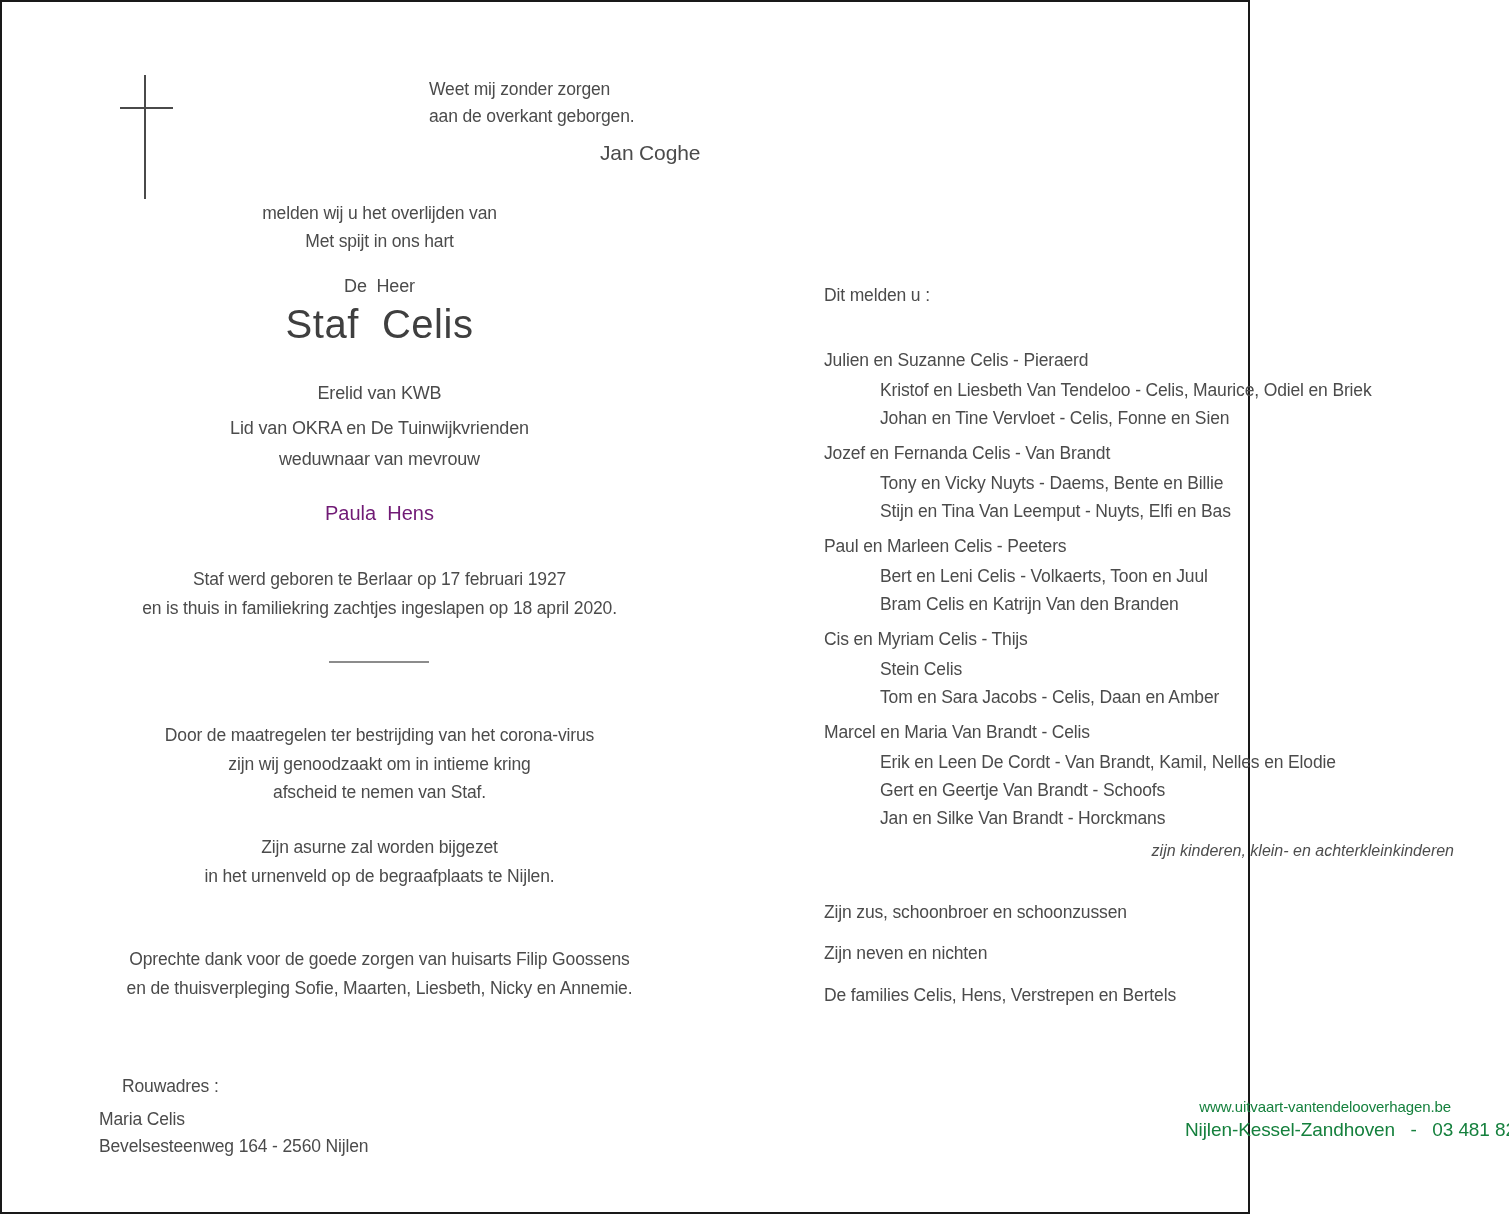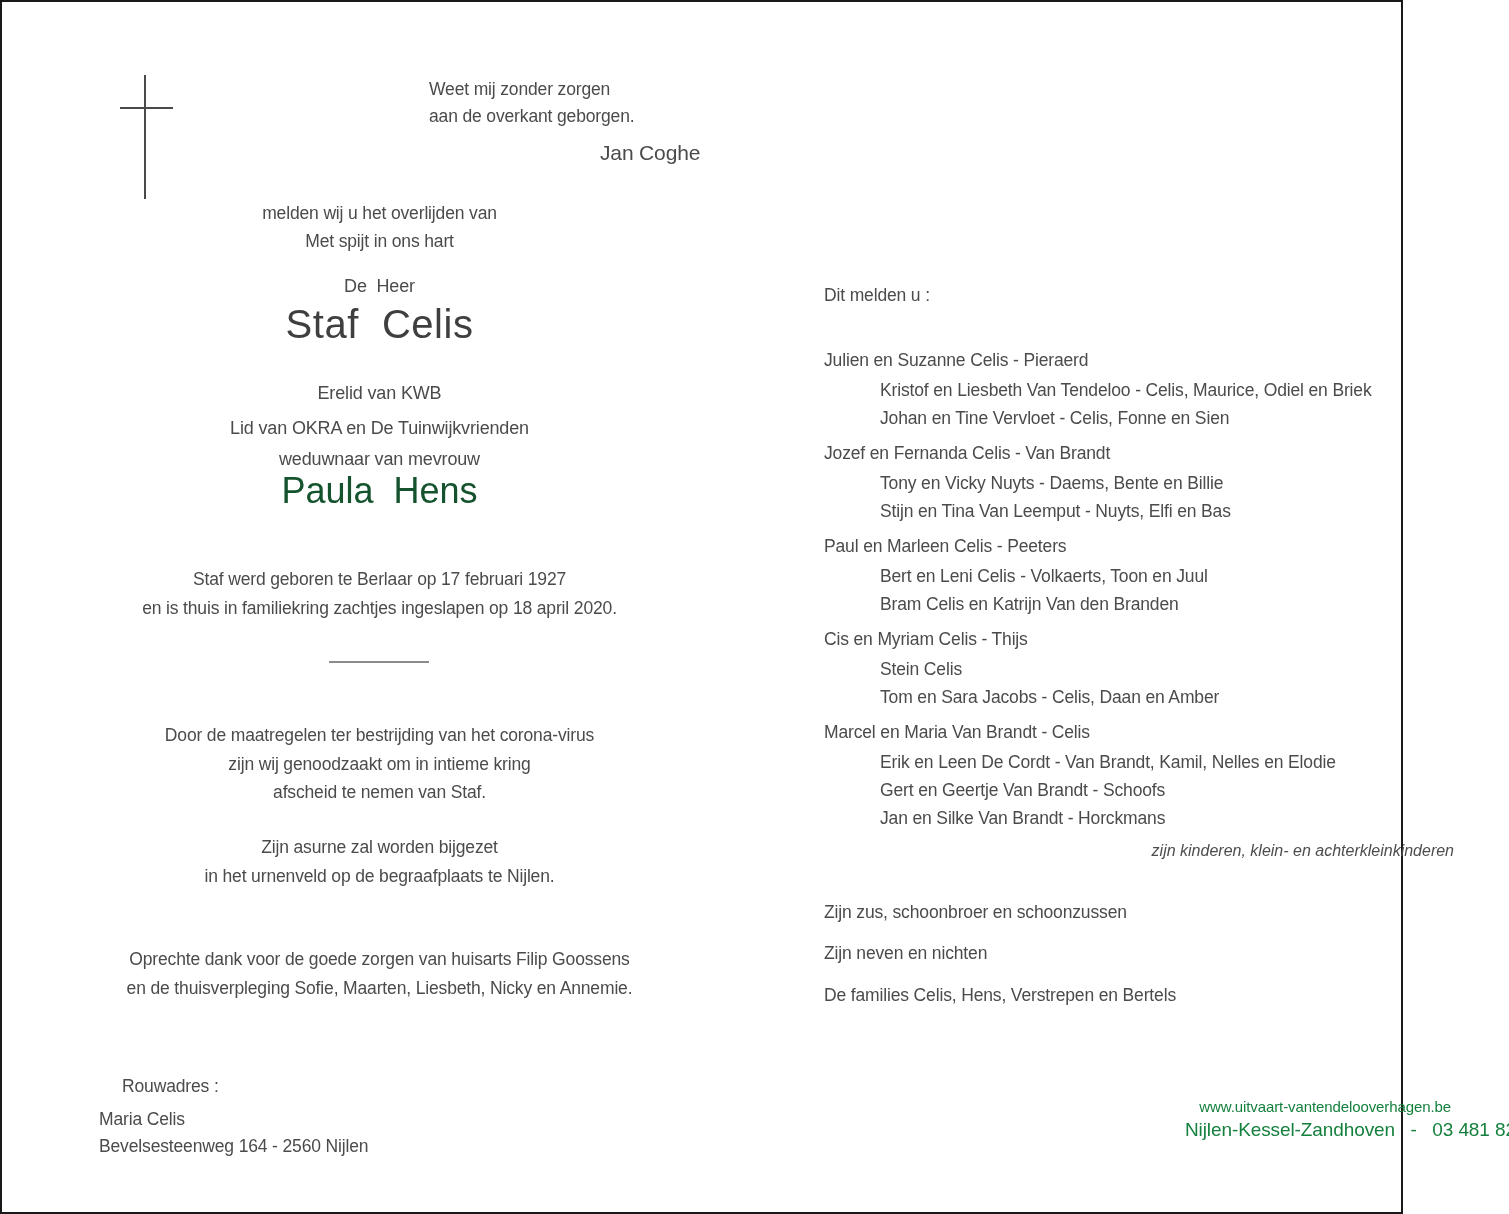--- a/index.html
+++ b/index.html
@@ -2,21 +2,21 @@
 <html lang="nl"><head>
 <meta charset="utf-8">
 <style>
   * { margin:0; padding:0; box-sizing:border-box; }
   html,body { background:#ffffff; }
   body {
     font-family:"Liberation Sans","DejaVu Sans",sans-serif;
     width:1509px; height:1214px; position:relative;
   }
   .card {
-    position:absolute; left:0; top:0; width:1403px; height:1214px;
+    position:absolute; left:0; top:0; width:1250px; height:1214px;
     background:#ffffff; border:2px solid #191919;
   }
   .t { color:#4b4b4b; font-size:17.5px; letter-spacing:-0.15px; white-space:nowrap; }
 
   
   .cross-v { position:absolute; left:142px; top:73px; width:2px; height:124px; background:#4a4a4a; }
   .cross-h { position:absolute; left:118px; top:105px; width:53px; height:2px; background:#4a4a4a; }
 
   
   .poem { position:absolute; left:427px; top:74px; font-size:18px; line-height:27px; color:#4b4b4b; }
@@ -24,21 +24,21 @@
 
   
   .left-col { position:absolute; left:60px; top:0; width:635px; height:1214px; }
   .left-col > div { position:absolute; left:0; width:100%; text-align:center; }
   .block-intro   { top:197px; line-height:28px; font-size:18px; }
   .block-honorific { top:274px; font-size:18px; white-space:pre-wrap; }
   .block-name    { top:300px; font-size:40px; line-height:44px; color:#3f3f3f; white-space:pre-wrap; letter-spacing:0.5px; }
   .membership-0  { top:381px; font-size:18px; }
   .membership-1  { top:416px; font-size:18px; }
   .block-widower { top:447px; font-size:18px; }
-  .block-spouse  { top:473px; font-size:36px; line-height:32px; color:#14532d; white-space:pre-wrap; }
+  .block-spouse  { top:495px; font-size:20px; line-height:32px; color:#701a75; white-space:pre-wrap; }
   .block-born    { top:563px; line-height:28.5px; font-size:18px; }
   .divider       { top:659px; left:267px !important; width:100px !important; height:0; border-top:2px solid #8c8c8c; }
   .block-corona  { top:719px; line-height:28.5px; font-size:18px; }
   .block-burial  { top:831px; line-height:28.5px; font-size:18px; }
   .block-thanks  { top:943px; line-height:29px; font-size:18px; }
 
   
   .mourning { position:absolute; left:97px; top:1070px; font-size:17.5px; color:#4b4b4b; }
   .mourning .label { line-height:28px;margin-left:23px; }
   .mourning .addr  { margin-top:6px; line-height:27px; }

